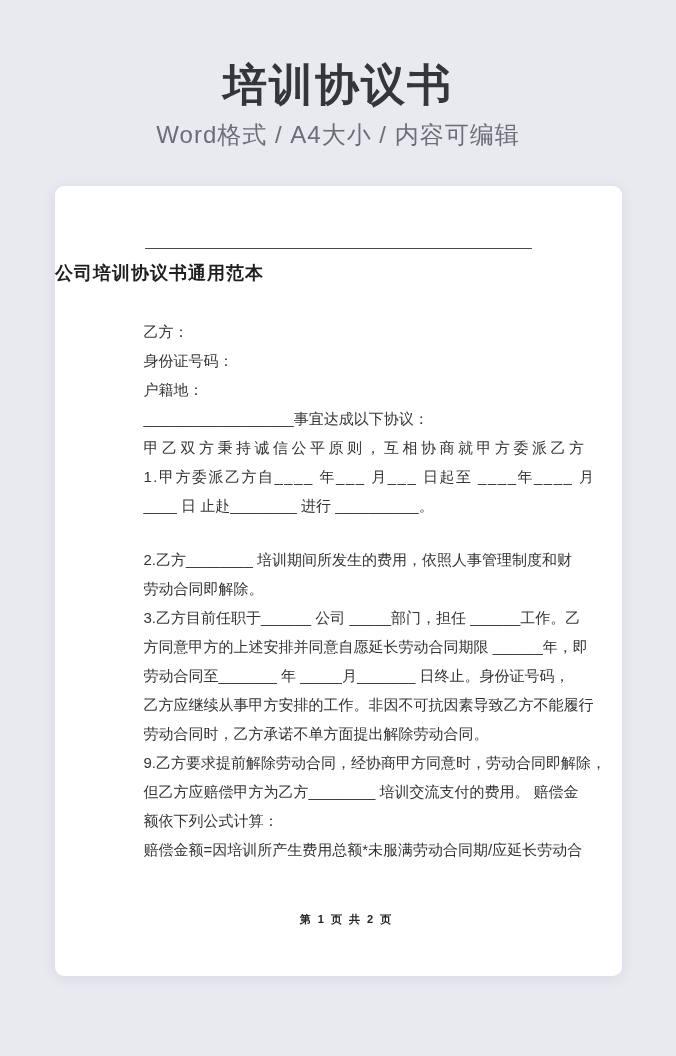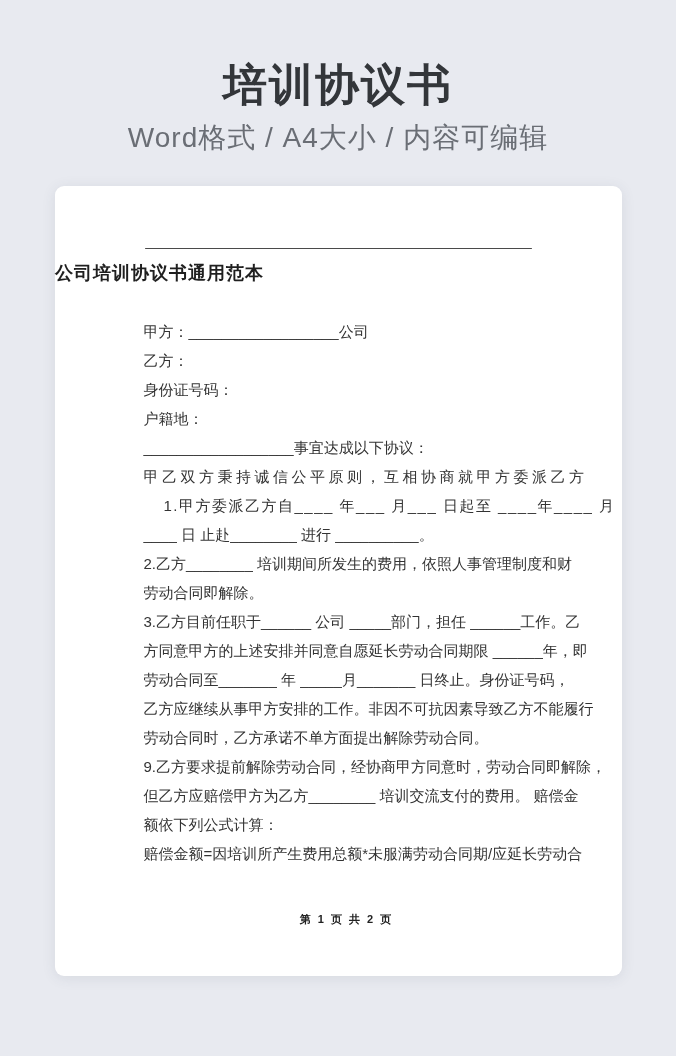--- a/index.html
+++ b/index.html
@@ -20,21 +20,21 @@
   .hero-title {
     padding-top: 60px;
     font-size: 44px;
     font-weight: 700;
     color: #33363a;
     letter-spacing: 2px;
     line-height: 1.15;
   }
   .hero-subtitle {
     margin-top: 8px;
-    font-size: 28px;
+    font-size: 24px;
     color: #6a6e75;
     letter-spacing: 1px;
   }
   
   .page {
     position: absolute;
     left: 55px;
     top: 186px;
     width: 567px;
     height: 790px;
@@ -56,22 +56,22 @@
   }
   .doc-lines {
     width: 390px;
     margin: 32px auto 0;
     font-size: 15px;
     line-height: 29px;
     color: #333333;
   }
   .line { white-space: nowrap; }
   .line.spread { letter-spacing: 3.5px; }
-  .line.spread-sm { letter-spacing: 1.5px; margin-left: 20px; }
-  .line.gap { }
+  .line.spread-sm { letter-spacing: 1.5px; }
+  .line.gap { margin-top: 25px; }
   .page-footer {
     position: absolute;
     top: 726px;
     left: 8px;
     width: 100%;
     text-align: center;
     font-size: 11px;
     font-weight: 700;
     letter-spacing: 2px;
     color: #222222;
@@ -87,21 +87,20 @@
     <div class="hero-subtitle">Word格式 / A4大小 / 内容可编辑</div>
   </div>
 
   <div class="page">
 
     <div class="rule"></div>
 
     <div class="doc-title">公司培训协议书通用范本</div>
 
     <div class="doc-lines">
-      <div class="line">甲方：__________________公司</div>
       <div class="line">乙方：</div>
       <div class="line">身份证号码：</div>
       <div class="line">户籍地：</div>
       <div class="line">__________________事宜达成以下协议：</div>
       <div class="line spread">甲乙双方秉持诚信公平原则，互相协商就甲方委派乙方</div>
       <div class="line spread-sm">1.甲方委派乙方自____ 年___ 月___ 日起至 ____年____ 月</div>
       <div class="line">____ 日 止赴________ 进行 __________。</div>
       <div class="line gap">2.乙方________ 培训期间所发生的费用，依照人事管理制度和财</div>
       <div class="line">劳动合同即解除。</div>
       <div class="line">3.乙方目前任职于______ 公司 _____部门，担任 ______工作。乙</div>

